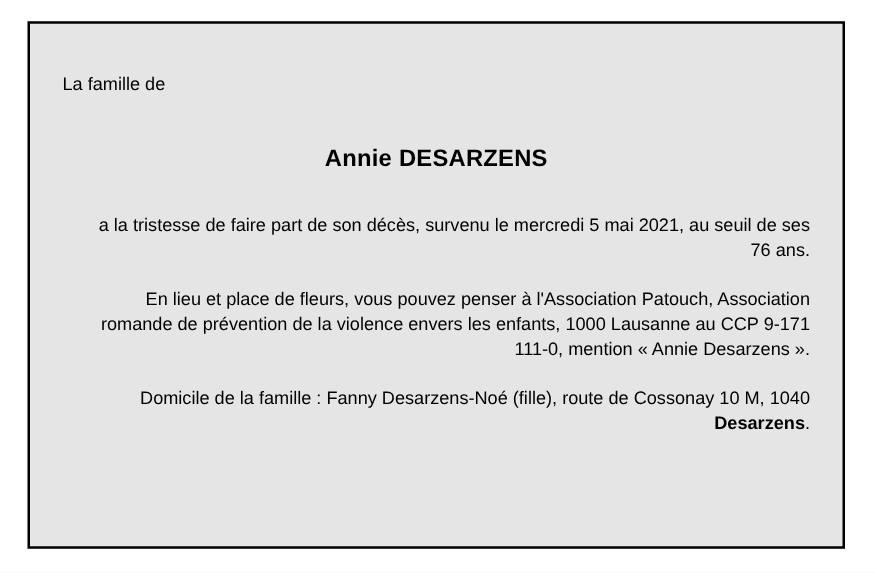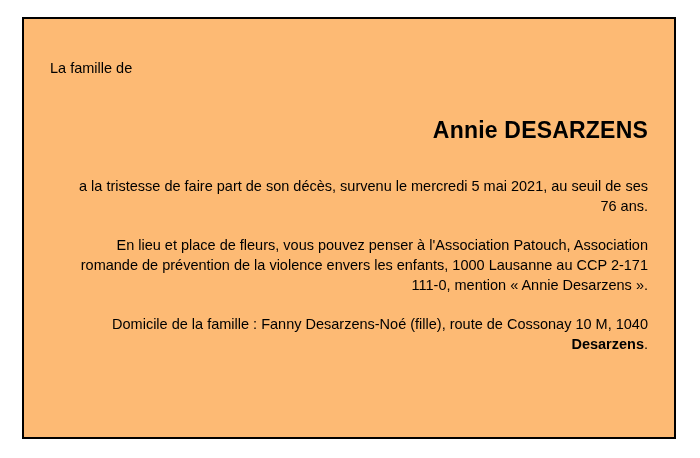--- a/index.html
+++ b/index.html
@@ -15,36 +15,36 @@
     overflow: hidden;
   }
   .notice-frame {
     position: absolute;
     left: 22px;
     top: 17px;
     width: 654px;
     height: 422px;
     border: 2px solid #000000;
     box-sizing: border-box;
-    background: #fdba74;
+    background: #e5e5e5;
   }
   .notice-inner {
     position: absolute;
     left: 26px;
     top: 40px;
     right: 26px;
   }
   .intro-line {
     font-size: 14.5px;
     line-height: 1.35;
     margin: 0 0 0 0;
   }
   .deceased-name {
-    text-align: right;
-    font-size: 23px;
+    text-align: center;
+    font-size: 19px;
     font-weight: bold;
     margin: 38px 0 0 0;
     letter-spacing: 0.2px;
   }
   .para {
     font-size: 14.5px;
     line-height: 1.38;
     margin: 32px 0 0 15px;
     text-align: right;
   }
@@ -61,18 +61,18 @@
 <div class="notice-frame">
   <div class="notice-inner">
 
     <p class="intro-line">La famille de</p>
 
     <h1 class="deceased-name">Annie DESARZENS</h1>
 
     <p class="para">a la tristesse de faire part de son décès, survenu le mercredi 5 mai 2021, au seuil de ses 76 ans.</p>
 
 
-    <p class="para tight">En lieu et place de fleurs, vous pouvez penser à l'Association Patouch, Association romande de prévention de la violence envers les enfants, 1000 Lausanne au CCP 2-171 111-0, mention « Annie Desarzens ».</p>
+    <p class="para tight">En lieu et place de fleurs, vous pouvez penser à l'Association Patouch, Association romande de prévention de la violence envers les enfants, 1000 Lausanne au CCP 9-171 111-0, mention « Annie Desarzens ».</p>
 
     <p class="para tight"><span>Domicile de la famille : Fanny Desarzens-Noé (fille), route de Cossonay 10 M, 1040 </span><span class="bold-inline">Desarzens</span><span>.</span></p>
 
   </div>
 </div>
 
 </body></html>

